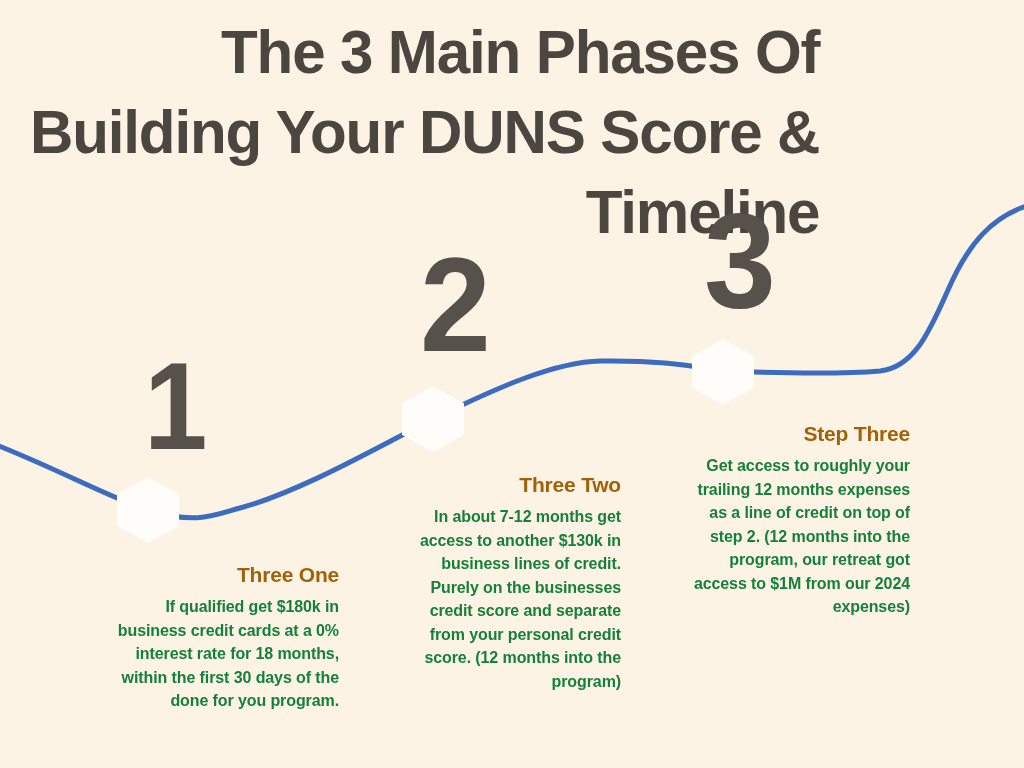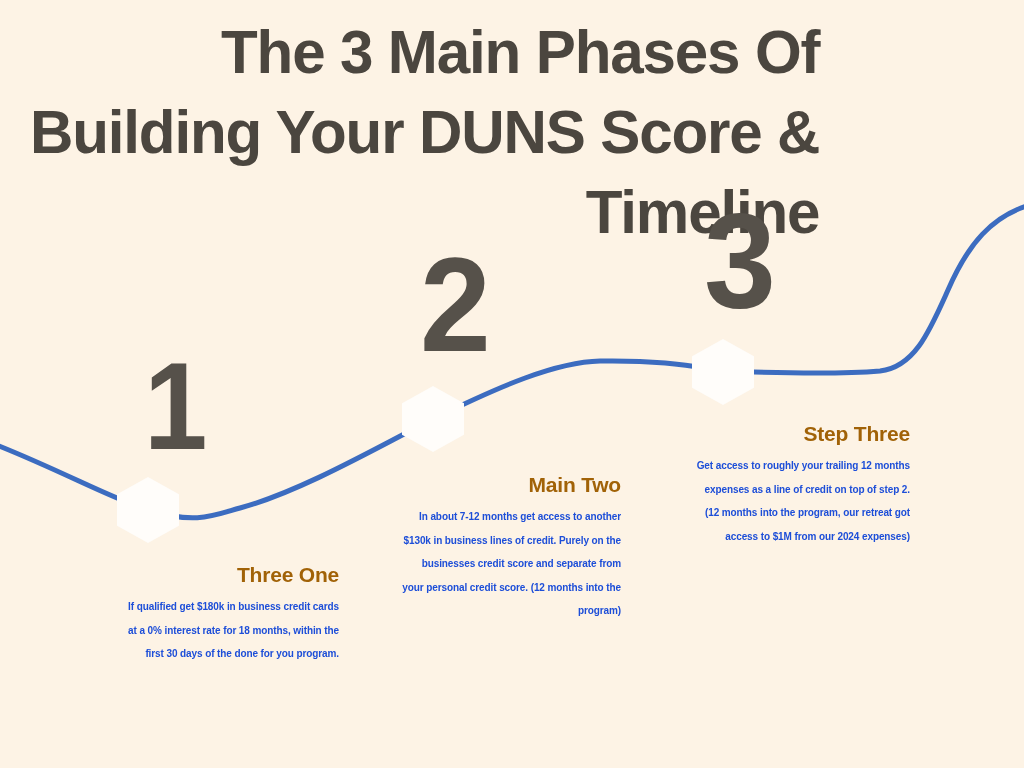--- a/index.html
+++ b/index.html
@@ -104,23 +104,23 @@
     font-weight: bold;
     font-size: 21px;
     line-height: 26px;
     color: #a16207;
     letter-spacing: -0.2px;
     margin: 0 0 7px 0;
   }
   .step-body {
     font-family: "Liberation Sans", sans-serif;
     font-weight: bold;
-    font-size: 10px;
+    font-size: 16px;
     line-height: 23.5px;
-    color: #1d4ed8;
+    color: #15803d;
     letter-spacing: -0.1px;
     margin: 0;
   }
 
   #step-block-1 { left: 117px; top: 562px; width: 222px; }
   #step-block-2 { left: 399px; top: 472px; width: 222px; }
   #step-block-3 { left: 692px; top: 421px; width: 218px; }
 </style>
 </head>
 <body style="background: rgb(253, 243, 229);">
@@ -140,21 +140,21 @@
   <div class="node-marker" id="marker-1" style="left: 117px; top: 477px; background: rgb(255, 253, 250);"></div>
   <div class="node-marker" id="marker-2" style="left: 402px; top: 386px; background: rgb(255, 253, 250);"></div>
   <div class="node-marker" id="marker-3" style="left: 692px; top: 339px; background: rgb(255, 253, 250);"></div>
 
   <div class="step-block" id="step-block-1">
     <p class="step-heading">Three One</p>
     <p class="step-body">If qualified get $180k in business credit cards at a 0% interest rate for 18 months, within the first 30 days of the done for you program.</p>
   </div>
 
   <div class="step-block" id="step-block-2">
-    <p class="step-heading">Main Two</p>
+    <p class="step-heading">Three Two</p>
     <p class="step-body">In about 7-12 months get access to another $130k in business lines of credit. Purely on the businesses credit score and separate from your personal credit score. (12 months into the program)</p>
   </div>
 
   <div class="step-block" id="step-block-3">
     <p class="step-heading">Step Three</p>
     <p class="step-body">Get access to roughly your trailing 12 months expenses as a line of credit on top of step 2. (12 months into the program, our retreat got access to $1M from our 2024 expenses)</p>
   </div>
 
 </div>
 

